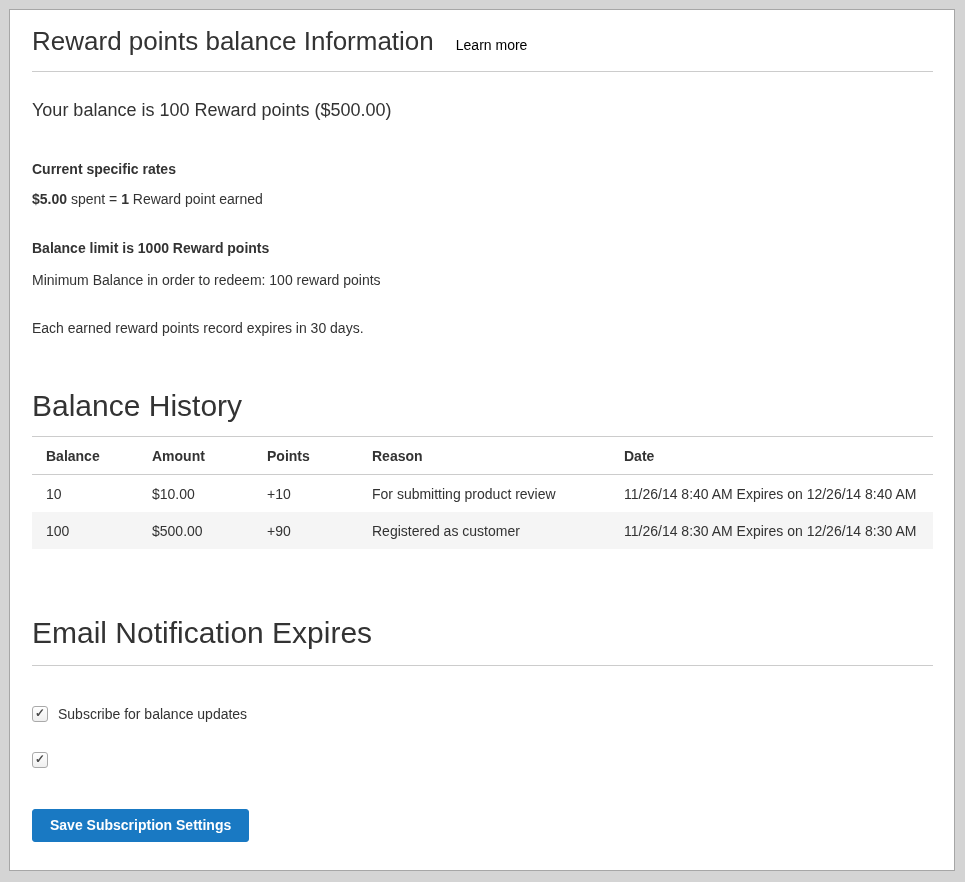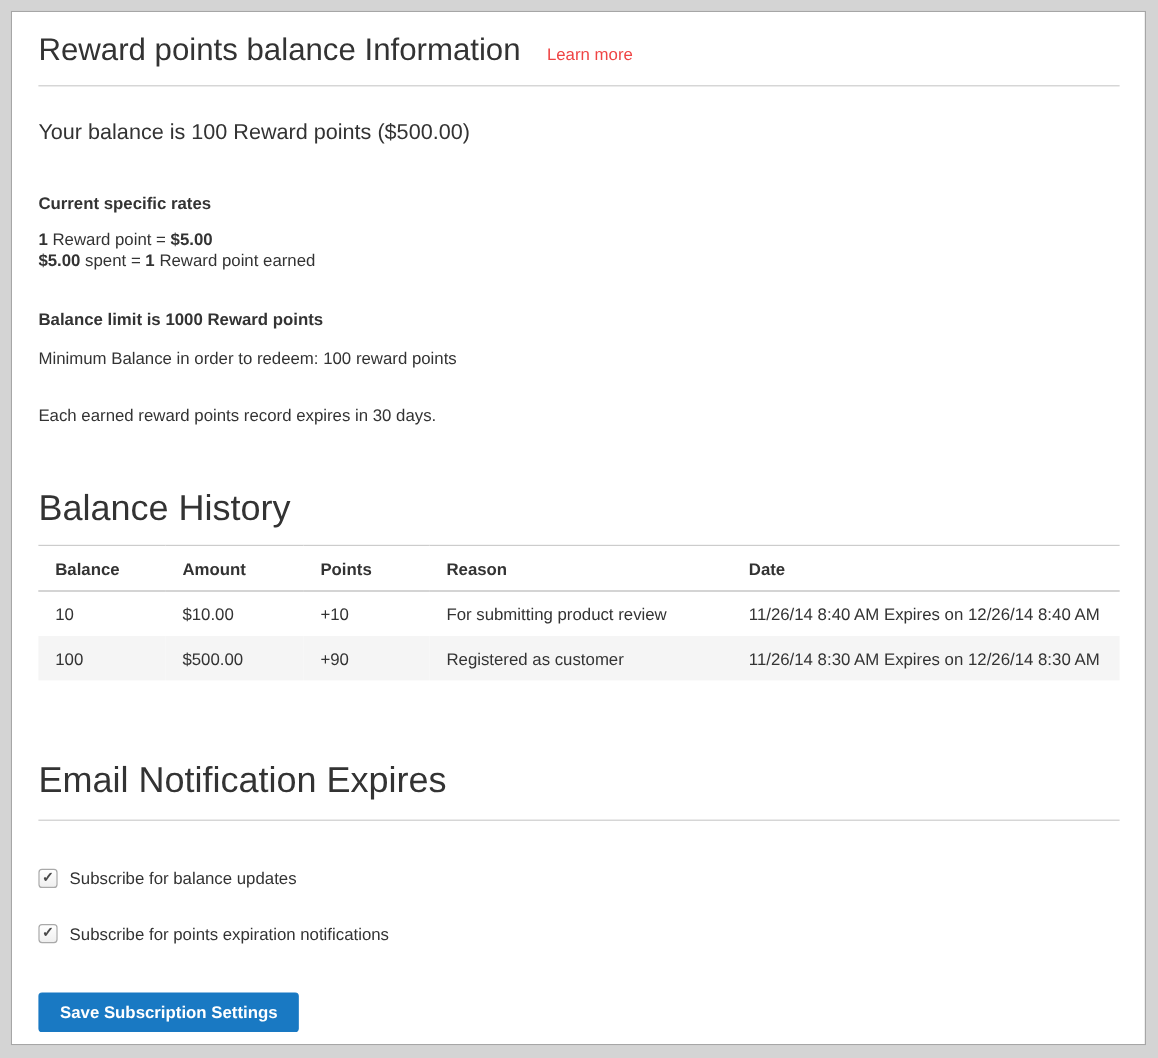--- a/index.html
+++ b/index.html
@@ -24,21 +24,21 @@
     gap: 22px;
   }
   h1 {
     font-size: 26px;
     font-weight: 300;
     color: #333333;
     line-height: 1.2;
   }
   .learn-more {
     font-size: 14px;
-    color: #ef4444;
+    color: #000000;
     text-decoration: none;
     cursor: pointer;
   }
   hr.rule {
     border: none;
     border-top: 1px solid #cccccc;
     margin-top: 14px;
   }
   .balance-line {
     font-size: 18px;
@@ -132,21 +132,20 @@
   <div class="title-row">
     <h1>Reward points balance Information</h1>
     <a class="learn-more" href="#">Learn more</a>
   </div>
   <hr class="rule">
 
   <div class="balance-line">Your balance is 100 Reward points ($500.00)</div>
 
   <div class="exchange-heading">Current specific rates</div>
   <div class="rates">
-    <div><span class="bold">1</span><span> Reward point = </span><span class="bold">$5.00</span></div>
     <div><span class="bold">$5.00</span><span> spent = </span><span class="bold">1</span><span> Reward point earned</span></div>
   </div>
 
   <div class="limit-line">Balance limit is 1000 Reward points</div>
   <div class="min-line">Minimum Balance in order to redeem: 100 reward points</div>
 
   <div class="expiry-line">Each earned reward points record expires in 30 days.</div>
 
   <h2 class="history-heading">Balance History</h2>
 
@@ -185,18 +184,17 @@
     <span class="checkbox">
         <span class="glyph">✓</span>
       </span>
     <span class="option-label">Subscribe for balance updates</span>
   </div>
 
   <div class="option-row">
     <span class="checkbox">
         <span class="glyph">✓</span>
       </span>
-    <span class="option-label">Subscribe for points expiration notifications</span>
   </div>
 
   <button class="save-btn">Save Subscription Settings</button>
 
 </div>
 
 </body></html>

